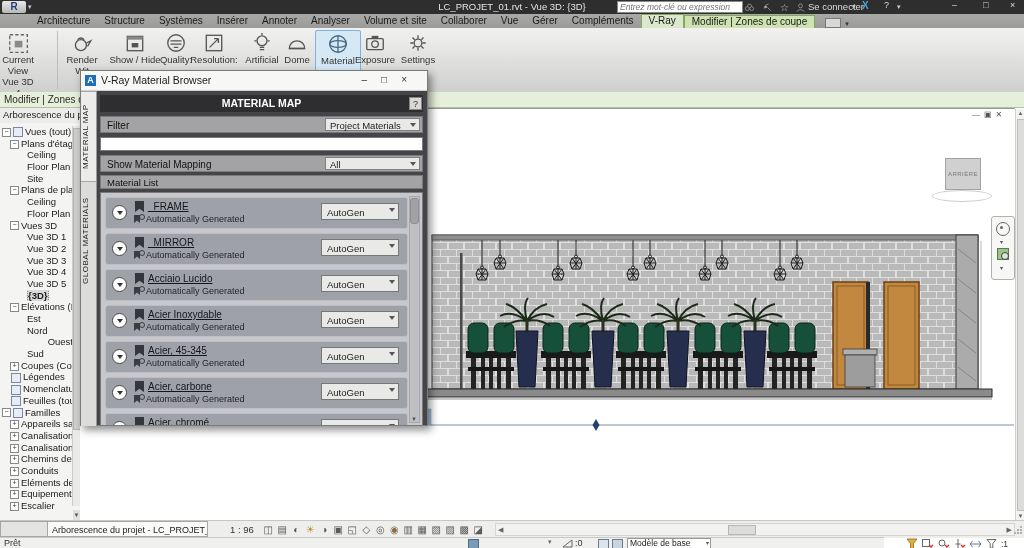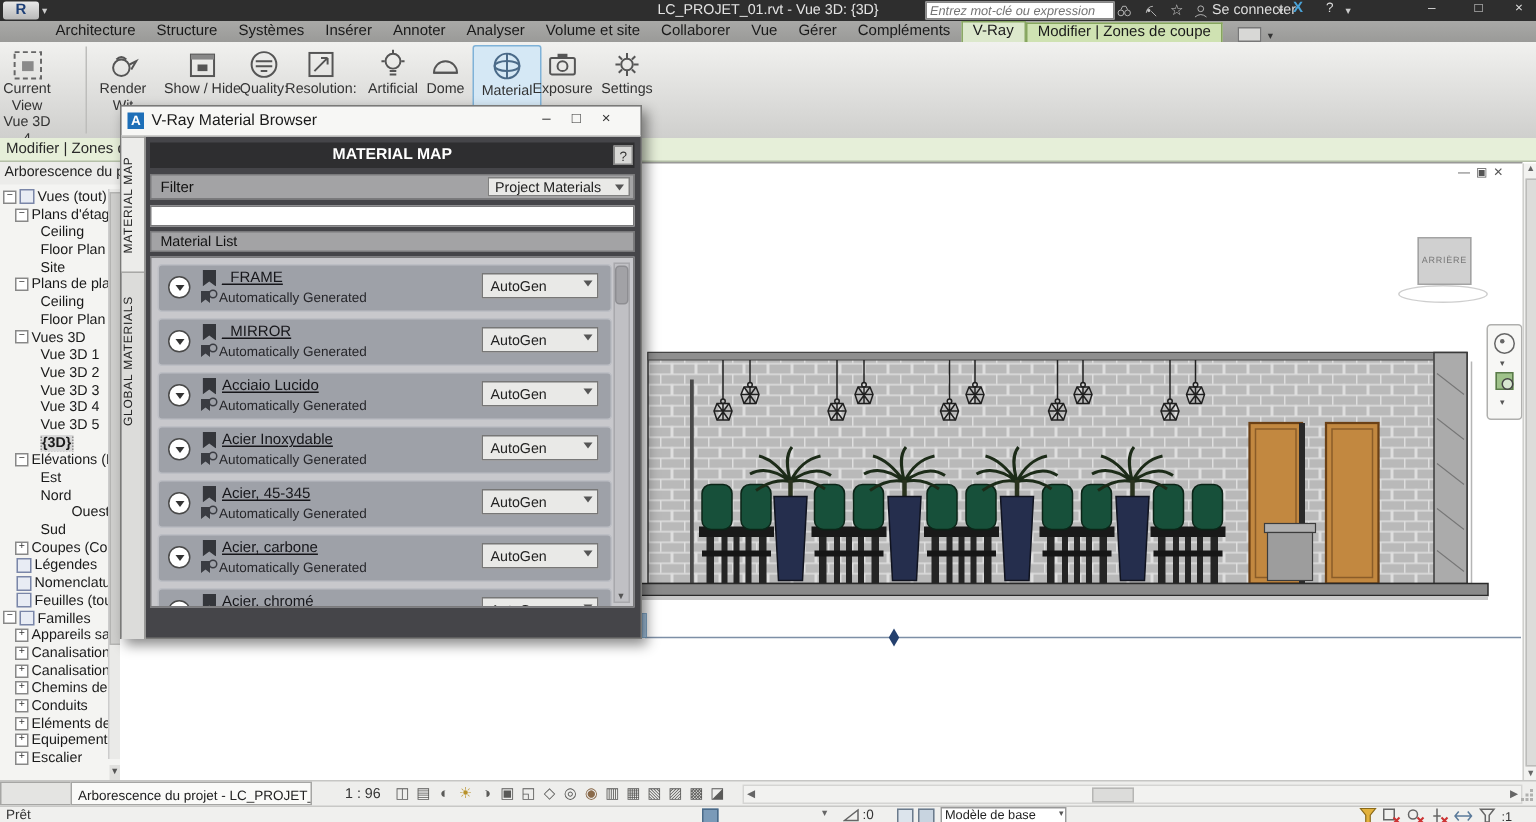--- a/index.html
+++ b/index.html
@@ -79,21 +79,21 @@
   
   .bottomband{left:0;top:520px;width:1024px;height:17px;background:#eeeeec;border-top:1px solid #c6c6c4;}
   .btab{position:absolute;top:0;height:16px;line-height:16px;font-size:9px;padding:0 4px;border:1px solid #a6a6a4;
         background:#e4e4e2;white-space:nowrap;overflow:hidden;box-sizing:border-box;}
   .btab-active{background:#fafaf8;}
   .vcb{position:absolute;left:230px;top:1px;height:15px;display:flex;align-items:center;font-size:9.5px;color:#333;}
   .vcb-scale{margin-right:8px;}
   .vcb-ico{width:13px;height:13px;margin-right:1px;font-size:10px;line-height:13px;text-align:center;color:#5a5a58;}
   .vcb-ico.sun{color:#b8912a;} .vcb-ico.warm{color:#8a6a4a;}
   
-  .statusbar{left:0;top:537px;width:1024px;height:11px;background:#f0f0ee;border-top:1px solid #c8c8c6;font-size:9px;color:#333;}
+  .statusbar{left:0;top:537px;width:884px;height:11px;background:#f0f0ee;border-top:1px solid #c8c8c6;font-size:9px;color:#333;}
   .st-ready{left:4px;top:0px;}
   .st-item{top:0px;}
   .st-ico{top:1px;width:11px;height:9px;}
   .st-ico svg{width:11px;height:9px;}
   .st-select{left:627px;top:0px;width:80px;height:9px;background:#fff;border:1px solid #999;font-size:8.5px;
              line-height:9px;padding-left:2px;color:#222;}
   .st-select .car{position:absolute;right:1px;top:0;font-size:6px;color:#555;}
   .sel-icons{left:905px;top:0px;display:flex;align-items:center;}
   .sel-icons .sic{width:14px;height:11px;margin-right:2px;}
   .sel-icons svg{width:13px;height:11px;}
@@ -565,20 +565,26 @@
           <span>MATERIAL MAP</span>
           <span class="dlg-help">?</span>
         </div>
         <div class="dlg-bar">
           <span>Filter</span>
           <span class="dlg-dd">
             <span>Project Materials</span><span class="dd-car"></span>
           </span>
         </div>
         <input class="dlg-input" value="" style="">
+        <div class="dlg-bar">
+          <span>Show Material Mapping</span>
+          <span class="dlg-dd">
+            <span>All</span><span class="dd-car"></span>
+          </span>
+        </div>
         <div class="dlg-listhdr">Material List</div>
         <div class="dlg-list">
           <div>
               <div class="mat-row">
                 <span class="mat-exp"></span>
                 <span class="mat-ico"></span>
                 <span class="mat-name">_FRAME</span>
                 <span class="mat-subico"></span>
                 <span class="mat-subico2"></span>
                 <span class="mat-sub">Automatically Generated</span>

